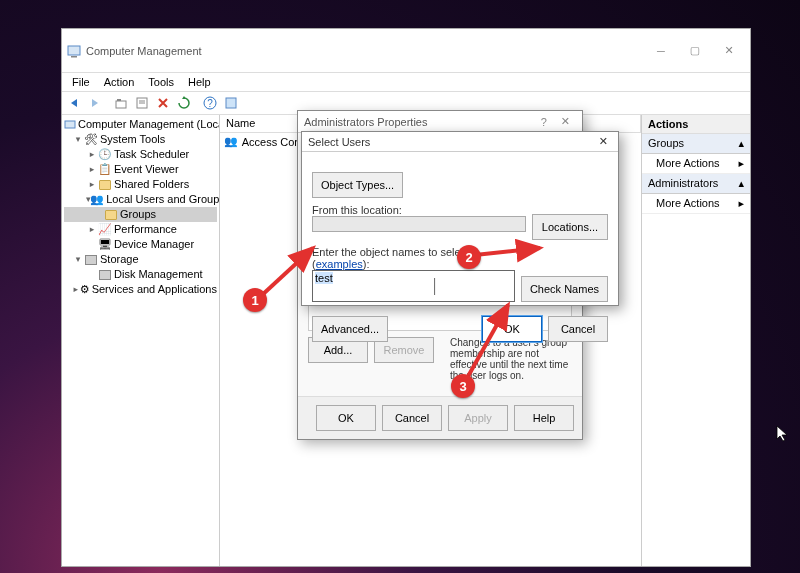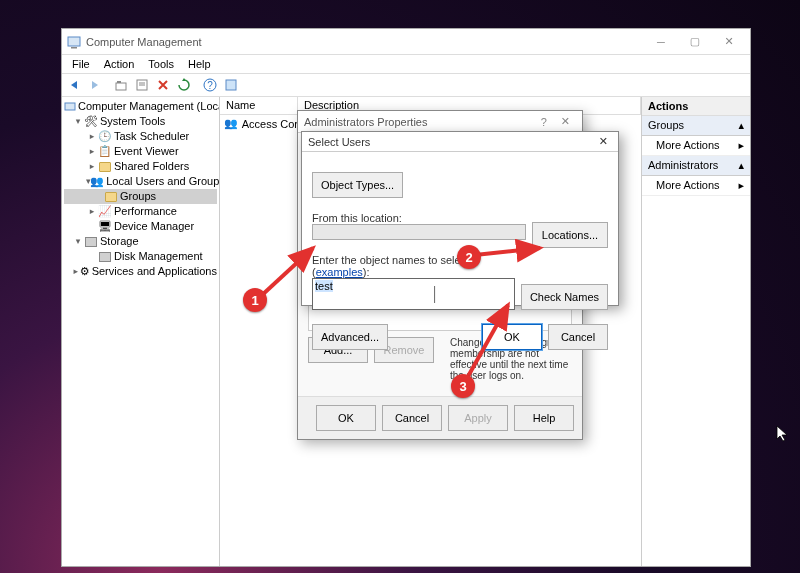--- a/index.html
+++ b/index.html
@@ -1,18 +1,18 @@
 <!DOCTYPE html>
 <html><head>
 <meta charset="utf-8">
 <style>
 * { box-sizing: border-box; font-family: "Segoe UI", Tahoma, sans-serif; }
 body { margin:0; width:800px; height:573px; background: radial-gradient(circle at 20% 100%, #8b2a5c 0%, #3a1442 30%, #1a0a28 55%, #0d0515 100%); overflow:hidden; position:relative; }
 .win { position:absolute; left:61px; top:28px; width:690px; height:539px; background:#fff; border:1px solid #aaa; display:flex; flex-direction:column; font-size:11px; }
-.titlebar { height:26px; background:#fff; display:flex; align-items:center; padding:0 4px; border-bottom:1px solid #ddd; }
+.titlebar { height:44px; background:#fff; display:flex; align-items:center; padding:0 4px; border-bottom:1px solid #ddd; }
 .titlebar .icon { width:16px; height:16px; margin-right:4px; }
 .titlebar .title { color:#555; flex:1; }
 .titlebar .wbtn { width:34px; height:22px; display:flex; align-items:center; justify-content:center; color:#888; }
 .menubar { height:18px; display:flex; align-items:center; padding:0 4px; gap:2px; font-size:11px; }
 .menubar span { padding:0 6px; }
 .toolbar { height:24px; display:flex; align-items:center; padding:0 2px; border-top:1px solid #ddd; border-bottom:1px solid #ddd; gap:1px; }
 .tbtn { width:20px; height:20px; display:flex; align-items:center; justify-content:center; border:1px solid transparent; }
 .tbtn.sep { width:4px; }
 .body { flex:1; display:flex; min-height:0; }
 .tree { width:158px; border-right:1px solid #ccc; padding:2px; overflow:hidden; background:#fff; font-size:11px; line-height:15px; }
@@ -265,21 +265,21 @@
 <div class="dlgsel">
   <div class="dthead">
     <span>Select Users</span>
     <span class="sp"></span>
     <span style="padding:0 4px;">✕</span>
   </div>
   <div class="body2">
     <div class="row2">
       <div style="padding-top:12px;"><div class="btn" style="min-width:76px;">Object Types...</div></div>
     </div>
-    <div class="row2" style="margin-top:12px;">
+    <div class="row2" style="margin-top:4px;">
       <div class="left">
         <div class="lbl">From this location:</div>
         <div class="fld" style="background:#e8e8e8;"></div>
       </div>
       <div style="padding-top:12px;"><div class="btn" style="min-width:76px;">Locations...</div></div>
     </div>
     <div class="row2" style="margin-top:4px;align-items:flex-end;">
       <div class="left">
         <div class="lbl">
           <span>Enter the object names to select (</span><a class="ex">examples</a><span>):</span>

